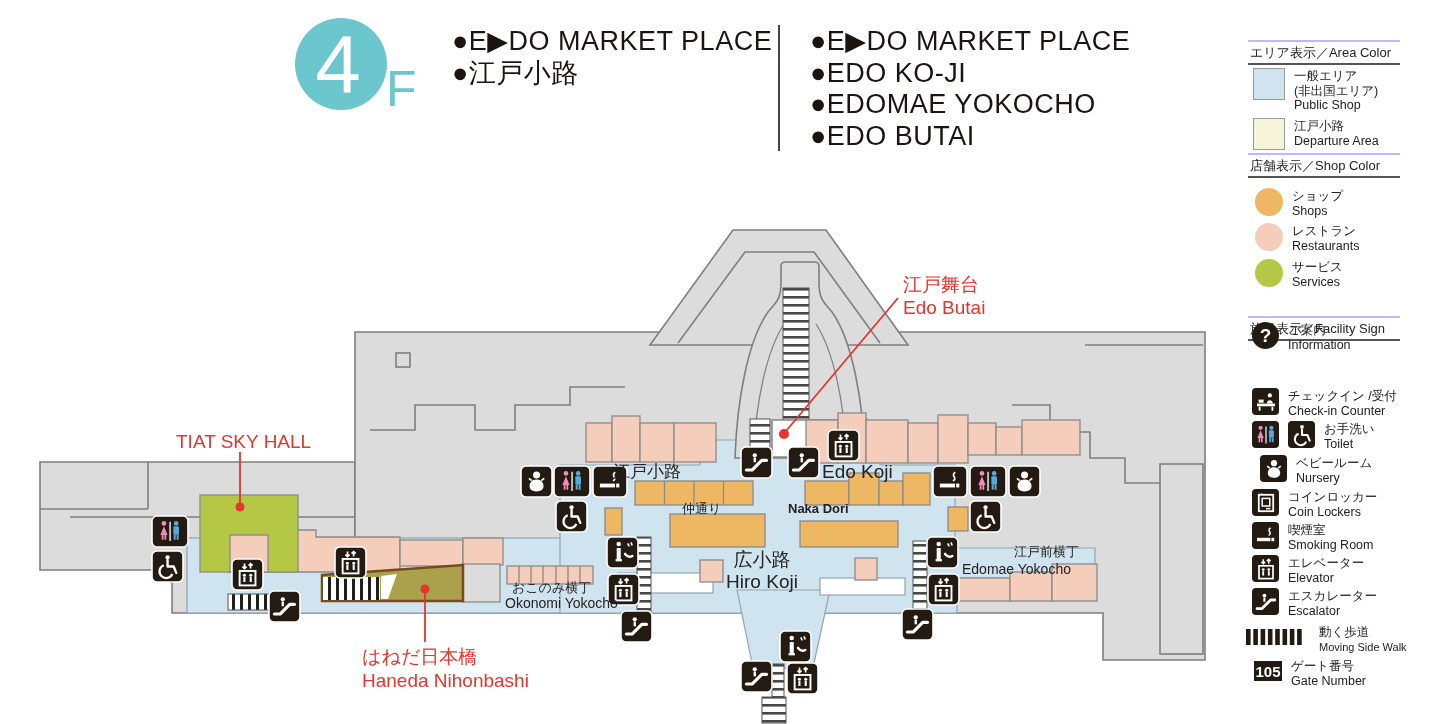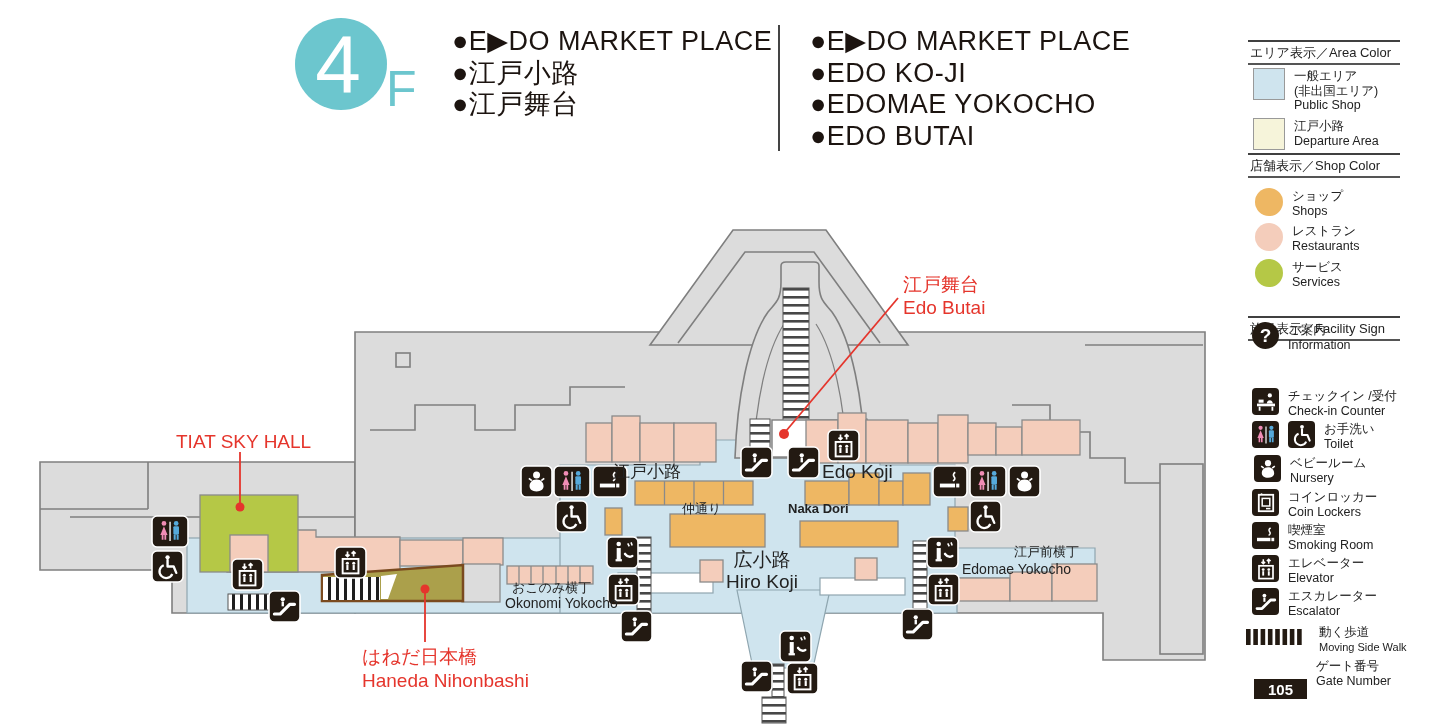--- a/index.html
+++ b/index.html
@@ -6,32 +6,32 @@
     font-family:"Liberation Sans","DejaVu Sans",sans-serif;color:#222;}
   .abs{position:absolute;}
   #stage{position:relative;width:1440px;height:724px;background:#fff;}
 
   
   .blist{font-size:27px;line-height:31.5px;letter-spacing:.5px;color:#1c1410;white-space:nowrap;}
   .vdivider{width:2px;background:#444;}
 
   
   #sidebar{left:1246px;top:0;width:194px;height:724px;}
-  .sec-title{position:absolute;left:2px;width:150px;border-top:2px solid #404040;border-bottom:2px solid #555;
+  .sec-title{position:absolute;left:2px;width:150px;border-top:2px solid #c4b5fd;border-bottom:2px solid #555;
     font-size:13px;padding:2px 0 1px 2px;color:#222;white-space:nowrap;}
   .legrow{position:absolute;display:flex;gap:9px;align-items:flex-start;}
   .swatch{width:30px;height:30px;border:1px solid #999;flex:none;}
   .dotc{width:28px;height:28px;border-radius:50%;flex:none;}
   .ltxt{font-size:12.5px;line-height:14.5px;white-space:nowrap;padding-top:1px;}
   .f-icon{width:27px;height:27px;border-radius:4px;background:#231a12;flex:none;position:relative;}
   .f-icon svg{position:absolute;left:1.5px;top:1.5px;}
   .f-circle{border-radius:50%;display:flex;align-items:center;justify-content:center;}
   .f-circle span{color:#fff;font-size:19px;font-weight:bold;}
-  .gatebox{width:53px;height:20px;background:#231a12;color:#fff;font-size:15px;font-weight:bold;
-    display:flex;align-items:center;justify-content:center;flex:none;margin-top:21px;}
+  .gatebox{width:28px;height:20px;background:#231a12;color:#fff;font-size:15px;font-weight:bold;
+    display:flex;align-items:center;justify-content:center;flex:none;margin-top:3px;}
   .mwsmall{margin-top:5px;flex:none;}
   .en-sm{font-size:11px;}
 
   svg text{font-family:"Liberation Sans","DejaVu Sans",sans-serif;}
   .maplab{fill:#222;}
   .redlab{fill:#e5352c;}
 </style>
 </head>
 <body>
 
@@ -39,21 +39,20 @@
 
   <svg class="abs" style="left:287px;top:14px" width="135" height="105">
     <circle cx="54" cy="50" r="46" fill="#6cc6ce"></circle>
     <text x="51" y="79" text-anchor="middle" font-size="82" fill="#fff">4</text>
     <text x="99" y="92" font-size="50" fill="#6cc6ce">F</text>
   </svg>
 
   <div class="abs blist" style="left:452px;top:26px">
     <div>●E▶DO MARKET PLACE</div>
     <div>●江戸小路</div>
-    <div>●江戸舞台</div>
   </div>
 
   <div class="abs vdivider" style="left:778px;top:25px;height:126px"></div>
 
   <div class="abs blist" style="left:810px;top:26px">
     <div>●E▶DO MARKET PLACE</div>
     <div>●EDO KO-JI</div>
     <div>●EDOMAE YOKOCHO</div>
     <div>●EDO BUTAI</div>
   </div>
@@ -446,21 +445,21 @@
           <svg width="24" height="24">
             <use href="#g-wheelchair"></use>
           </svg>
         </div>
       <div class="ltxt">
         <div>お手洗い</div>
         <div>Toilet</div>
       </div>
     </div>
 
-    <div class="legrow" style="left:8px;top:455px">
+    <div class="legrow" style="left:14px;top:455px">
       <div class="f-icon">
           <svg width="24" height="24">
             <use href="#g-nursery"></use>
           </svg>
         </div>
       <div class="ltxt">
         <div>ベビールーム</div>
         <div>Nursery</div>
       </div>
     </div>

